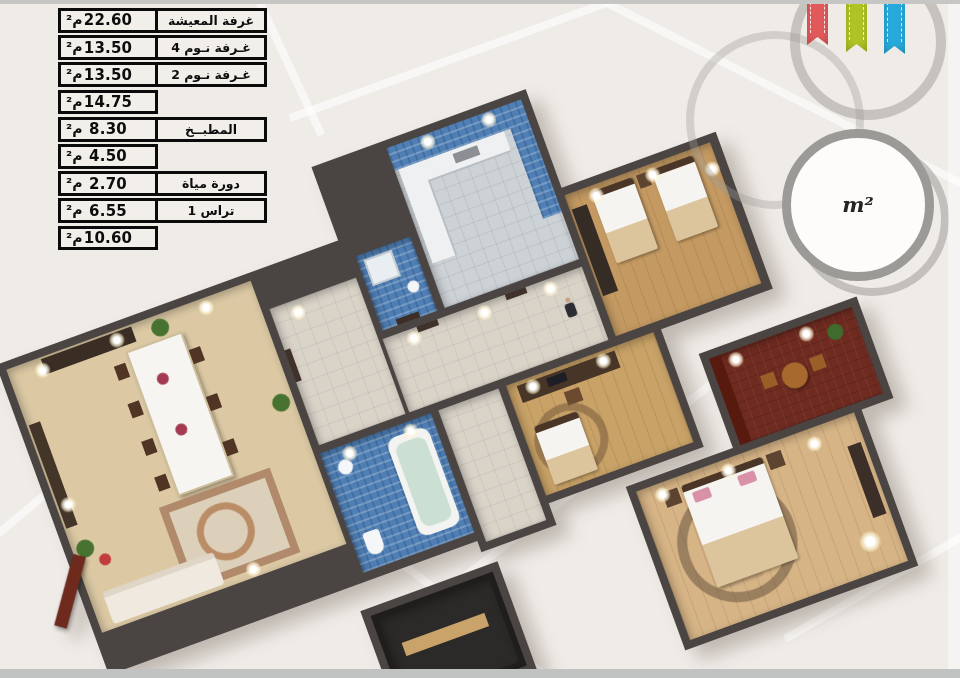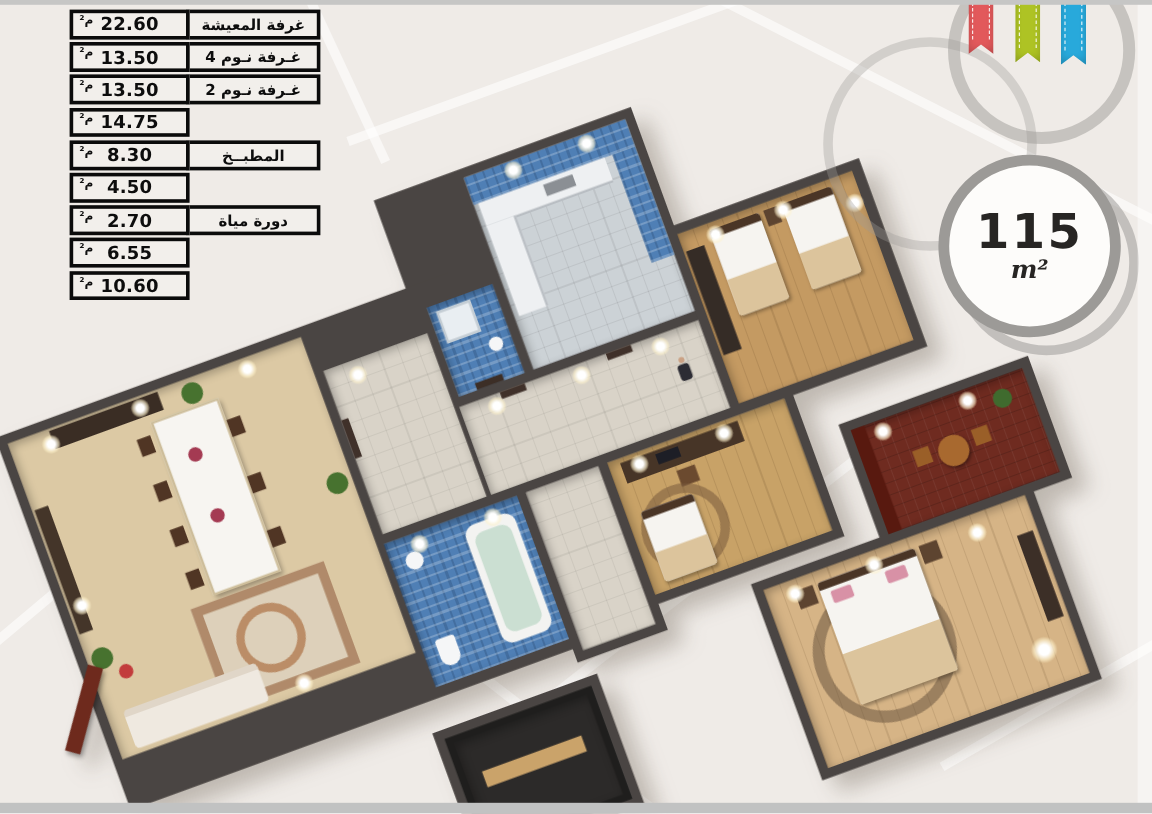--- a/index.html
+++ b/index.html
@@ -13,21 +13,21 @@
   .top-bar{position:absolute;left:0;top:0;width:960px;height:4px;background:#c6c6c5;z-index:9;}
   .bottom-bar{position:absolute;left:0;bottom:0;width:960px;height:9px;background:#c1c2c2;z-index:9;}
   .right-band{position:absolute;right:0;top:0;width:12px;height:678px;background:rgba(255,255,255,.45);z-index:8;}
 
   
   .area-table{position:absolute;left:58px;top:8px;width:212px;z-index:10;}
   .arow{display:flex;margin-bottom:2.4px;height:24.8px;}
   .acell{box-sizing:border-box;border:3px solid #0b0b0b;background:#f2efeb;height:100%;display:flex;align-items:center;}
   .acell.val{width:100px;position:relative;justify-content:center;direction:ltr;}
   .acell.nam{width:112px;margin-left:-3px;justify-content:center;direction:rtl;font-weight:bold;font-size:12.5px;color:#0d0d0d;padding:0 4px;white-space:nowrap;}
-  .unit{position:absolute;left:5px;top:1px;font-size:10px;font-weight:bold;color:#111;}
+  .unit{position:absolute;left:5px;top:1px;font-size:14px;font-weight:bold;color:#111;}
   .num{font-weight:bold;font-size:15px;color:#0d0d0d;letter-spacing:.2px;}
 
   
   .ribbon{position:absolute;top:0;width:21px;z-index:7;clip-path:polygon(0 0,100% 0,100% 100%,50% calc(100% - 8px),0 100%);box-shadow:inset 0 -4px 6px rgba(0,0,0,.18);}
   .ribbon::before{content:"";position:absolute;left:3px;right:3px;top:2px;bottom:12px;border-left:1px dashed rgba(255,255,255,.85);border-right:1px dashed rgba(255,255,255,.85);}
   .ring{position:absolute;border-radius:50%;z-index:5;}
   .model-circle{position:absolute;left:713px;top:22px;width:150px;height:150px;border-radius:50%;z-index:6;
      background:radial-gradient(circle at 45% 40%, rgba(176,173,170,.95), rgba(138,135,132,.92) 70%, rgba(120,117,114,.92));
      display:flex;flex-direction:column;align-items:center;justify-content:center;}
   .model-circle::after{content:"";position:absolute;inset:7px;border-radius:50%;border:2px solid rgba(255,255,255,.35);}
@@ -205,21 +205,20 @@
     <div class="glow" style="left:40px;top:342px;"></div>
     <div class="glow" style="left:192px;top:466px;"></div>
   </div>
 
   <div class="ring" style="left:790px;top:-36px;width:156px;height:156px;border:10px solid rgba(158,155,152,.5);box-sizing:border-box;"></div>
   <div class="ring" style="left:686px;top:31px;width:178px;height:178px;border:8px solid rgba(158,155,152,.35);box-sizing:border-box;"></div>
   <div class="ring" style="left:795px;top:142px;width:154px;height:154px;border:8px solid rgba(150,148,146,.5);box-sizing:border-box;"></div>
 
 
   <div class="area-circle">
-    <div class="area-value">115</div>
     <div class="area-unit">m²</div>
   </div>
 
   <div class="ribbon" style="left: 807px; height: 45px; background: rgb(226, 89, 91);"></div>
   <div class="ribbon" style="left: 846px; height: 52px; background: rgb(174, 195, 36);"></div>
   <div class="ribbon" style="left: 884px; height: 54px; background: rgb(40, 169, 219);"></div>
 
   <div class="area-table">
     <div class="arow">
       <div class="acell val">
@@ -266,20 +265,21 @@
           <span class="unit">م²</span>
           <span class="num">2.70</span>
         </div>
       <div class="acell nam">دورة مياة</div>
     </div>
     <div class="arow">
       <div class="acell val">
           <span class="unit">م²</span>
           <span class="num">6.55</span>
         </div>
+      <div class="acell nam">تراس 1</div>
     </div>
     <div class="arow">
       <div class="acell val">
           <span class="unit">م²</span>
           <span class="num">10.60</span>
         </div>
     </div>
   </div>
 
   <div class="top-bar"></div>

